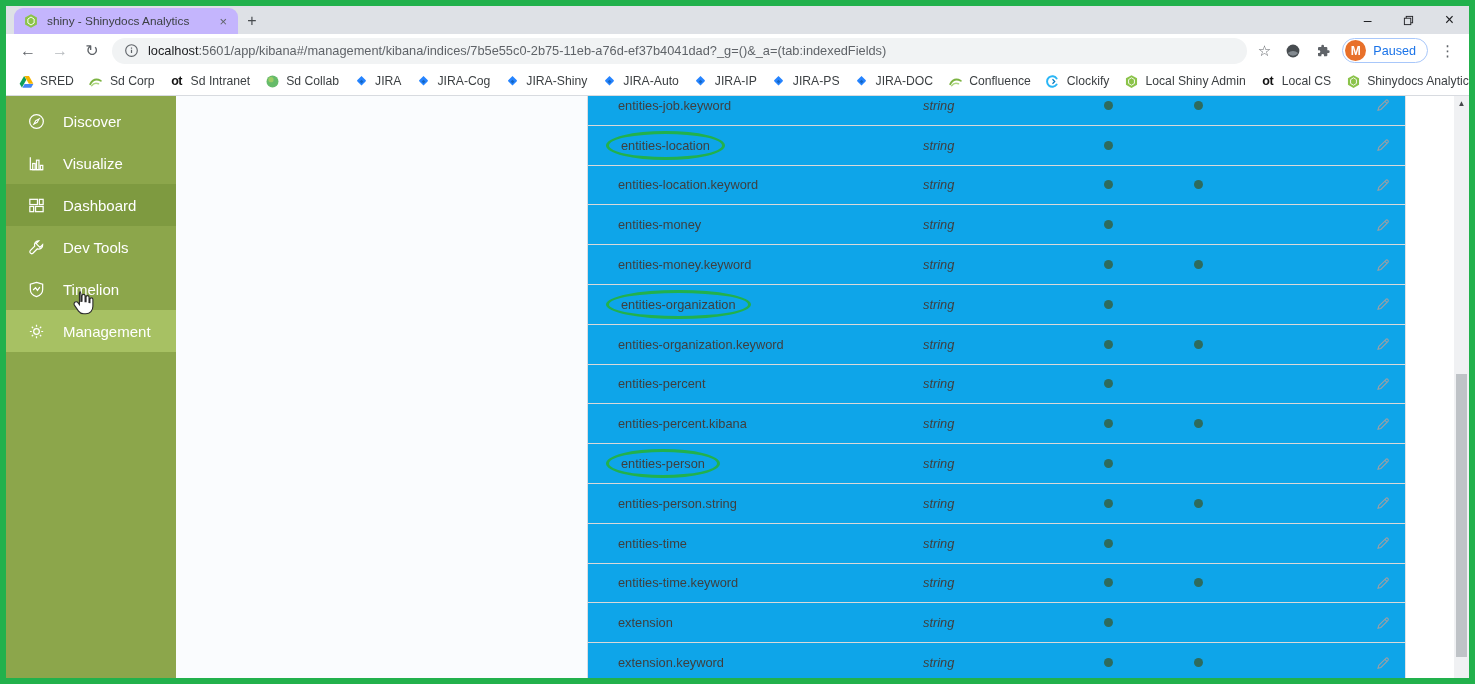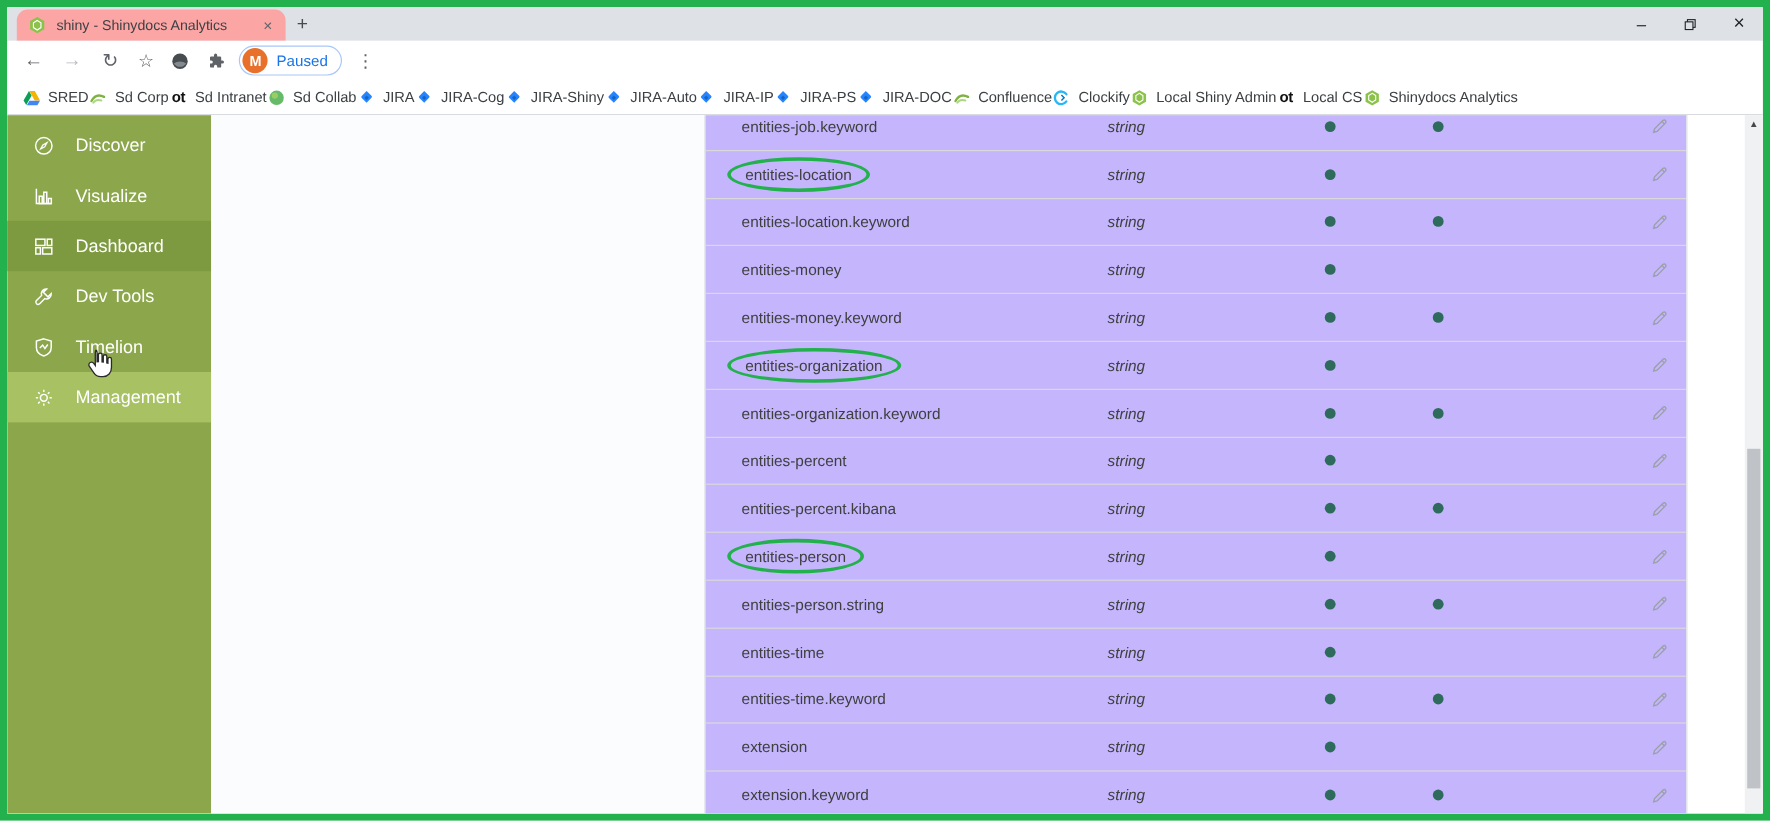--- a/index.html
+++ b/index.html
@@ -6,21 +6,21 @@
   *{box-sizing:border-box;}
   .frame{
     width:1475px;height:684px;
     border:6px solid var(--frame-green,#22b14c);
     background:#fff;display:flex;flex-direction:column;
     font-family:"Liberation Sans",sans-serif;
     position:relative;overflow:hidden;
   }
   
   .tabstrip{height:28px;background:#dee1e6;display:flex;align-items:flex-end;flex:none;}
-  .tab{width:224px;height:26px;background:#fca5a5;border-radius:9px 9px 0 0;margin-left:8px;
+  .tab{width:224px;height:26px;background:#c4b5fd;border-radius:9px 9px 0 0;margin-left:8px;
        display:flex;align-items:center;padding:0 9px;gap:8px;}
   .favicon{width:16px;height:16px;flex:none;display:flex;}
   .favicon svg{width:16px;height:16px;}
   .tab-title{font-size:11.8px;color:#3c4043;white-space:nowrap;overflow:hidden;flex:1;}
   .tab-close{font-size:13px;color:#5f6368;padding:0 2px;}
   .newtab{width:28px;text-align:center;font-size:16px;color:#474b4f;line-height:26px;}
   .win-controls{margin-left:auto;display:flex;align-items:center;gap:31px;padding-right:15px;height:100%;color:#202124;}
   .win-controls .wc{font-size:14px;line-height:1;}
   .wc-restore svg{width:11px;height:11px;display:block;}
   
@@ -35,35 +35,35 @@
   .tb-ic{color:#5f6368;font-size:15px;padding:0 3px;display:flex;align-items:center;}
   .profile-pill{display:flex;align-items:center;gap:7px;border:1.5px solid #a8c7fa;border-radius:14px;
                 padding:1px 11px 1px 2px;background:#fff;}
   .avatar{width:21px;height:21px;border-radius:50%;background:var(--avatar-orange,#e8702a);color:#fff;
           font-size:12px;font-weight:bold;display:flex;align-items:center;justify-content:center;}
   .paused{color:var(--paused-blue,#1a73e8);font-size:12.6px;}
   .kebab{color:#5f6368;font-size:15px;padding:0 4px;}
   
   .bookmarks{height:29px;background:#fff;border-bottom:1px solid #d8dbe0;display:flex;align-items:center;
              padding:0 12px;flex:none;overflow:hidden;}
-  .bm-items{display:flex;align-items:center;white-space:nowrap;}
+  .bm-items{display:flex;align-items:center;gap:14px;white-space:nowrap;}
   .bookmark{display:flex;align-items:center;gap:6px;font-size:12.2px;color:#3c4043;}
   .bm-ic{width:16px;height:16px;display:flex;align-items:center;justify-content:center;flex:none;}
   .bm-ic svg{width:15px;height:15px;}
   .ot-glyph{font-weight:bold;font-size:12.5px;color:#111;letter-spacing:-0.5px;text-align:right;}
   
   .main{flex:1;display:flex;position:relative;background:#fff;min-height:0;}
   .sidebar{width:170px;background:var(--sidebar-green,#8ca64b);flex:none;padding-top:4px;}
   .side-item{height:42px;display:flex;align-items:center;gap:17px;padding-left:21px;color:#fff;font-size:15px;}
   .side-item.hover{background:var(--sidebar-hover,#7e9a40);}
   .side-item.active{background:var(--sidebar-active,#a7c163);}
   .side-ic{width:19px;height:19px;display:flex;flex:none;}
   .side-ic svg{width:19px;height:19px;}
   .leftpane{width:412px;background:#fafcfe;border-right:1px solid #d9dde2;flex:none;}
-  .tablearea{width:818px;flex:none;border-right:1px solid #e0e4e8;overflow:hidden;background:#c4b5fd;}
+  .tablearea{width:818px;flex:none;border-right:1px solid #e0e4e8;overflow:hidden;background:#0ea5e9;}
   .rows{transform:translateY(-10px);}
   .row{height:39.8px;border-bottom:1px solid #d9d9d9;display:grid;
        grid-template-columns:335px 145px 80px 100px 1fr;align-items:center;}
   .cell-name{padding-left:30px;font-size:12.8px;color:#3f3f3f;}
   .fname.circ{display:inline-block;border:3px solid var(--annotation-green,#22b14c);border-radius:50%;
               padding:4px 12px;margin-left:-12px;text-align:center;}
   .cell-type{font-size:12.8px;color:#3f3f3f;font-style:italic;}
   .dotcell{display:flex;justify-content:center;}
   .dot{width:9px;height:9px;border-radius:50%;background:var(--dot-teal,#2e6b5c);}
   .cell-edit{display:flex;justify-content:flex-end;padding-right:14px;}
@@ -103,20 +103,29 @@
           </svg>
         </span>
       <span class="wc" style="font-size:16px;">×</span>
     </div>
   </div>
 
   <div class="toolbar">
     <span class="navbtn">←</span>
     <span class="navbtn disabled">→</span>
     <span class="navbtn">↻</span>
+    <div class="omnibox">
+      <span class="info-ic">
+          <svg viewBox="0 0 16 16" width="15" height="15" fill="none">
+            <circle cx="8" cy="8" r="6.2" stroke="#5f6368" stroke-width="1.2"></circle>
+            <path d="M8 7.2 v3.4 M8 4.8 v1.2" stroke="#5f6368" stroke-width="1.3"></path>
+          </svg>
+        </span>
+      <span class="url"><span class="host">localhost</span><span>:5601/app/kibana#/management/kibana/indices/7b5e55c0-2b75-11eb-a76d-ef37b4041dad?_g=()&amp;_a=(tab:indexedFields)</span></span>
+    </div>
     <span class="tb-ic">☆</span>
     <span class="tb-ic">
         <svg viewBox="0 0 20 20" width="16" height="16">
           <circle cx="10" cy="10" r="8" fill="#474c50"></circle>
           <path d="M3.5 12.5 a8 8 0 0 0 13 0 a10.5 10.5 0 0 0 -13 0" fill="#838a90"></path>
         </svg>
       </span>
     <span class="tb-ic">
         <svg viewBox="0 0 24 24" width="16" height="16" fill="#5f6368">
           <path d="M20 11h-1.5V7.5A1.5 1.5 0 0 0 17 6h-3.5V4.5a2 2 0 1 0-4 0V6H6A1.5 1.5 0 0 0 4.5 7.5V11H6a2 2 0 1 1 0 4H4.5v3.5A1.5 1.5 0 0 0 6 20h3.5v-1.5a2 2 0 1 1 4 0V20H17a1.5 1.5 0 0 0 1.5-1.5V15H20a2 2 0 1 0 0-4Z"></path>

